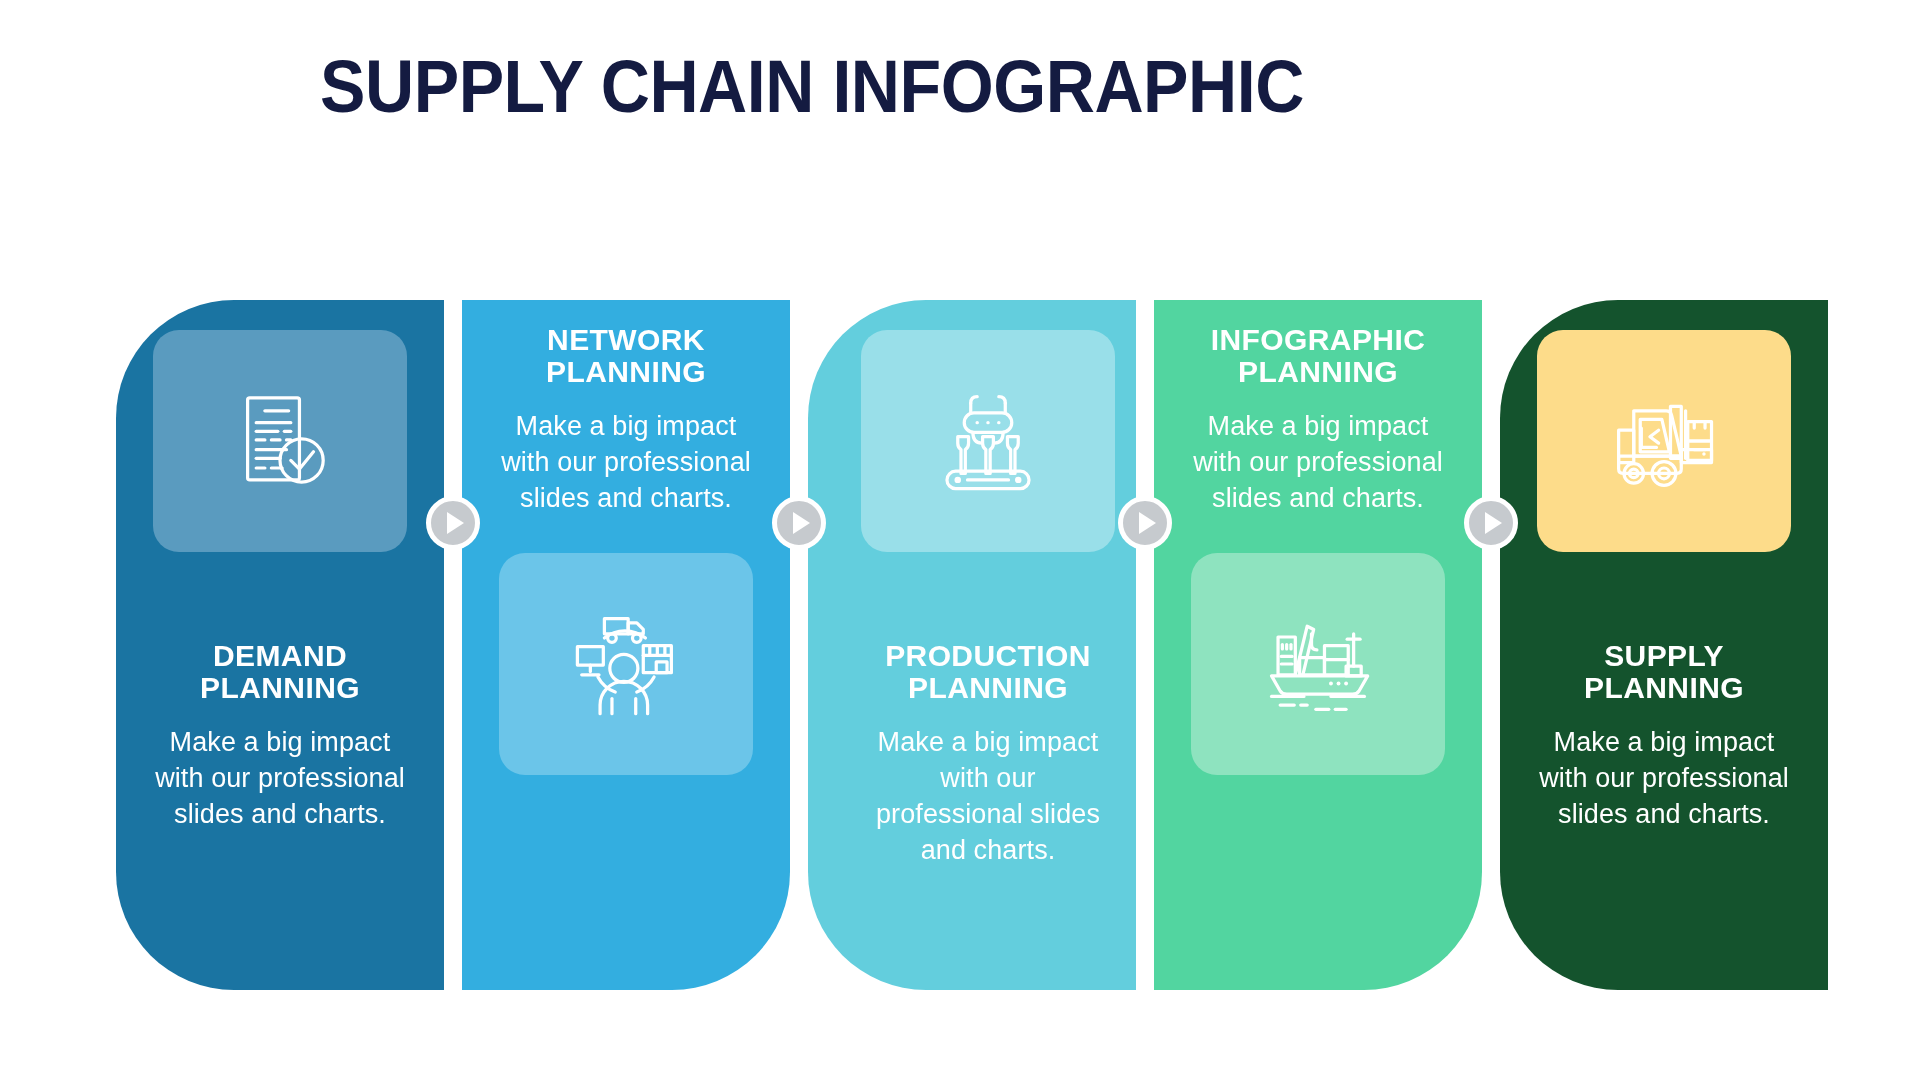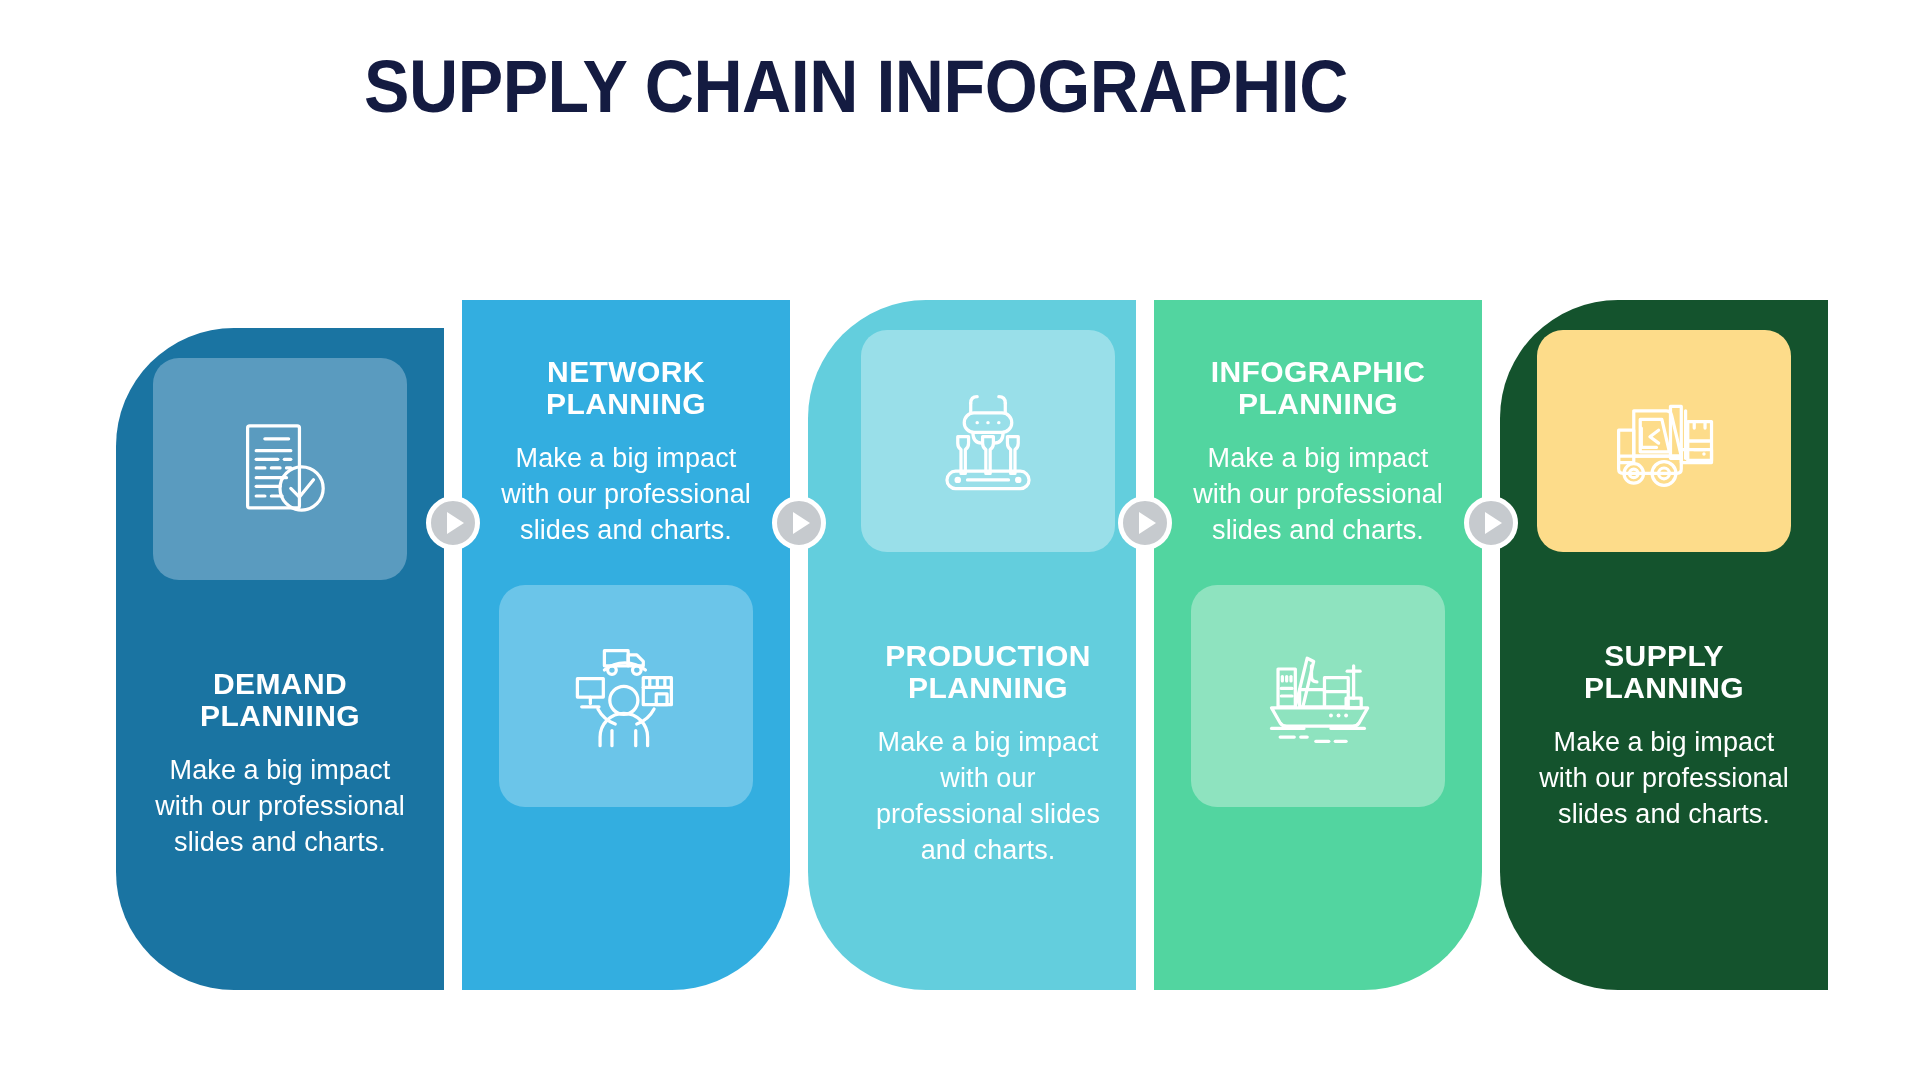--- a/index.html
+++ b/index.html
@@ -5,21 +5,21 @@
   * { box-sizing: border-box; margin: 0; padding: 0; }
   html, body {
     width: 1920px; height: 1080px;
     background: #ffffff;
     font-family: "Liberation Sans", sans-serif;
     overflow: hidden;
   }
   .page { position: relative; width: 1920px; height: 1080px; background: #fff; }
 
   
-  .header { position: absolute; top: 48px; left: 0; width: 1624px; text-align: center; margin-left: 44px; }
+  .header { position: absolute; top: 48px; left: 0; width: 1624px; text-align: center; }
   .title {
     font-size: 74px;
     font-weight: 700;
     letter-spacing: -0.5px;
     color: #141B41;
     line-height: 1.05;
     transform: scaleX(0.92);
     white-space: nowrap;
   }
   .subtitle {
@@ -95,21 +95,21 @@
     color: #ffffff;
     line-height: 1.33;
     letter-spacing: 0.1px;
   }
 
   
   
   .card.odd .icon-tile { margin-top: 30px; }
   .card.odd .text-block { margin-top: 88px; }
   
-  .card.even .text-block { margin-top: 56px; }
+  .card.even .text-block { margin-top: 24px; }
   .card.even .icon-tile { margin-top: 36px; }
 
   
   .connector {
     position: absolute;
     top: 496px;
     width: 54px;
     height: 54px;
     border-radius: 50%;
     background: #C6CACE;
@@ -131,21 +131,21 @@
 <body>
 
 <div class="page">
 
   <div class="header">
     <div class="title">SUPPLY CHAIN INFOGRAPHIC</div>
   </div>
 
   <div class="strip" id="strip">
       <div class="card odd">
-        <div class="body" style="background: rgb(26, 116, 162); margin-top: 28px;">
+        <div class="body" style="background: rgb(26, 116, 162);">
           <div class="inner">
             <div class="icon-tile" style="background: rgb(90, 155, 191);">
               <span>
                 <svg viewBox="0 0 100 100" fill="none" stroke="#fff" stroke-width="3" stroke-linecap="round" stroke-linejoin="round">
      <rect x="20" y="10" width="48" height="76" rx="2"></rect>
      <line x1="36" y1="22" x2="58" y2="22"></line>
      <line x1="28" y1="33" x2="60" y2="33"></line>
      <line x1="28" y1="41" x2="48" y2="41"></line>
                   <line x1="54" y1="41" x2="60" y2="41"></line>
      <line x1="28" y1="49" x2="36" y2="49"></line>

